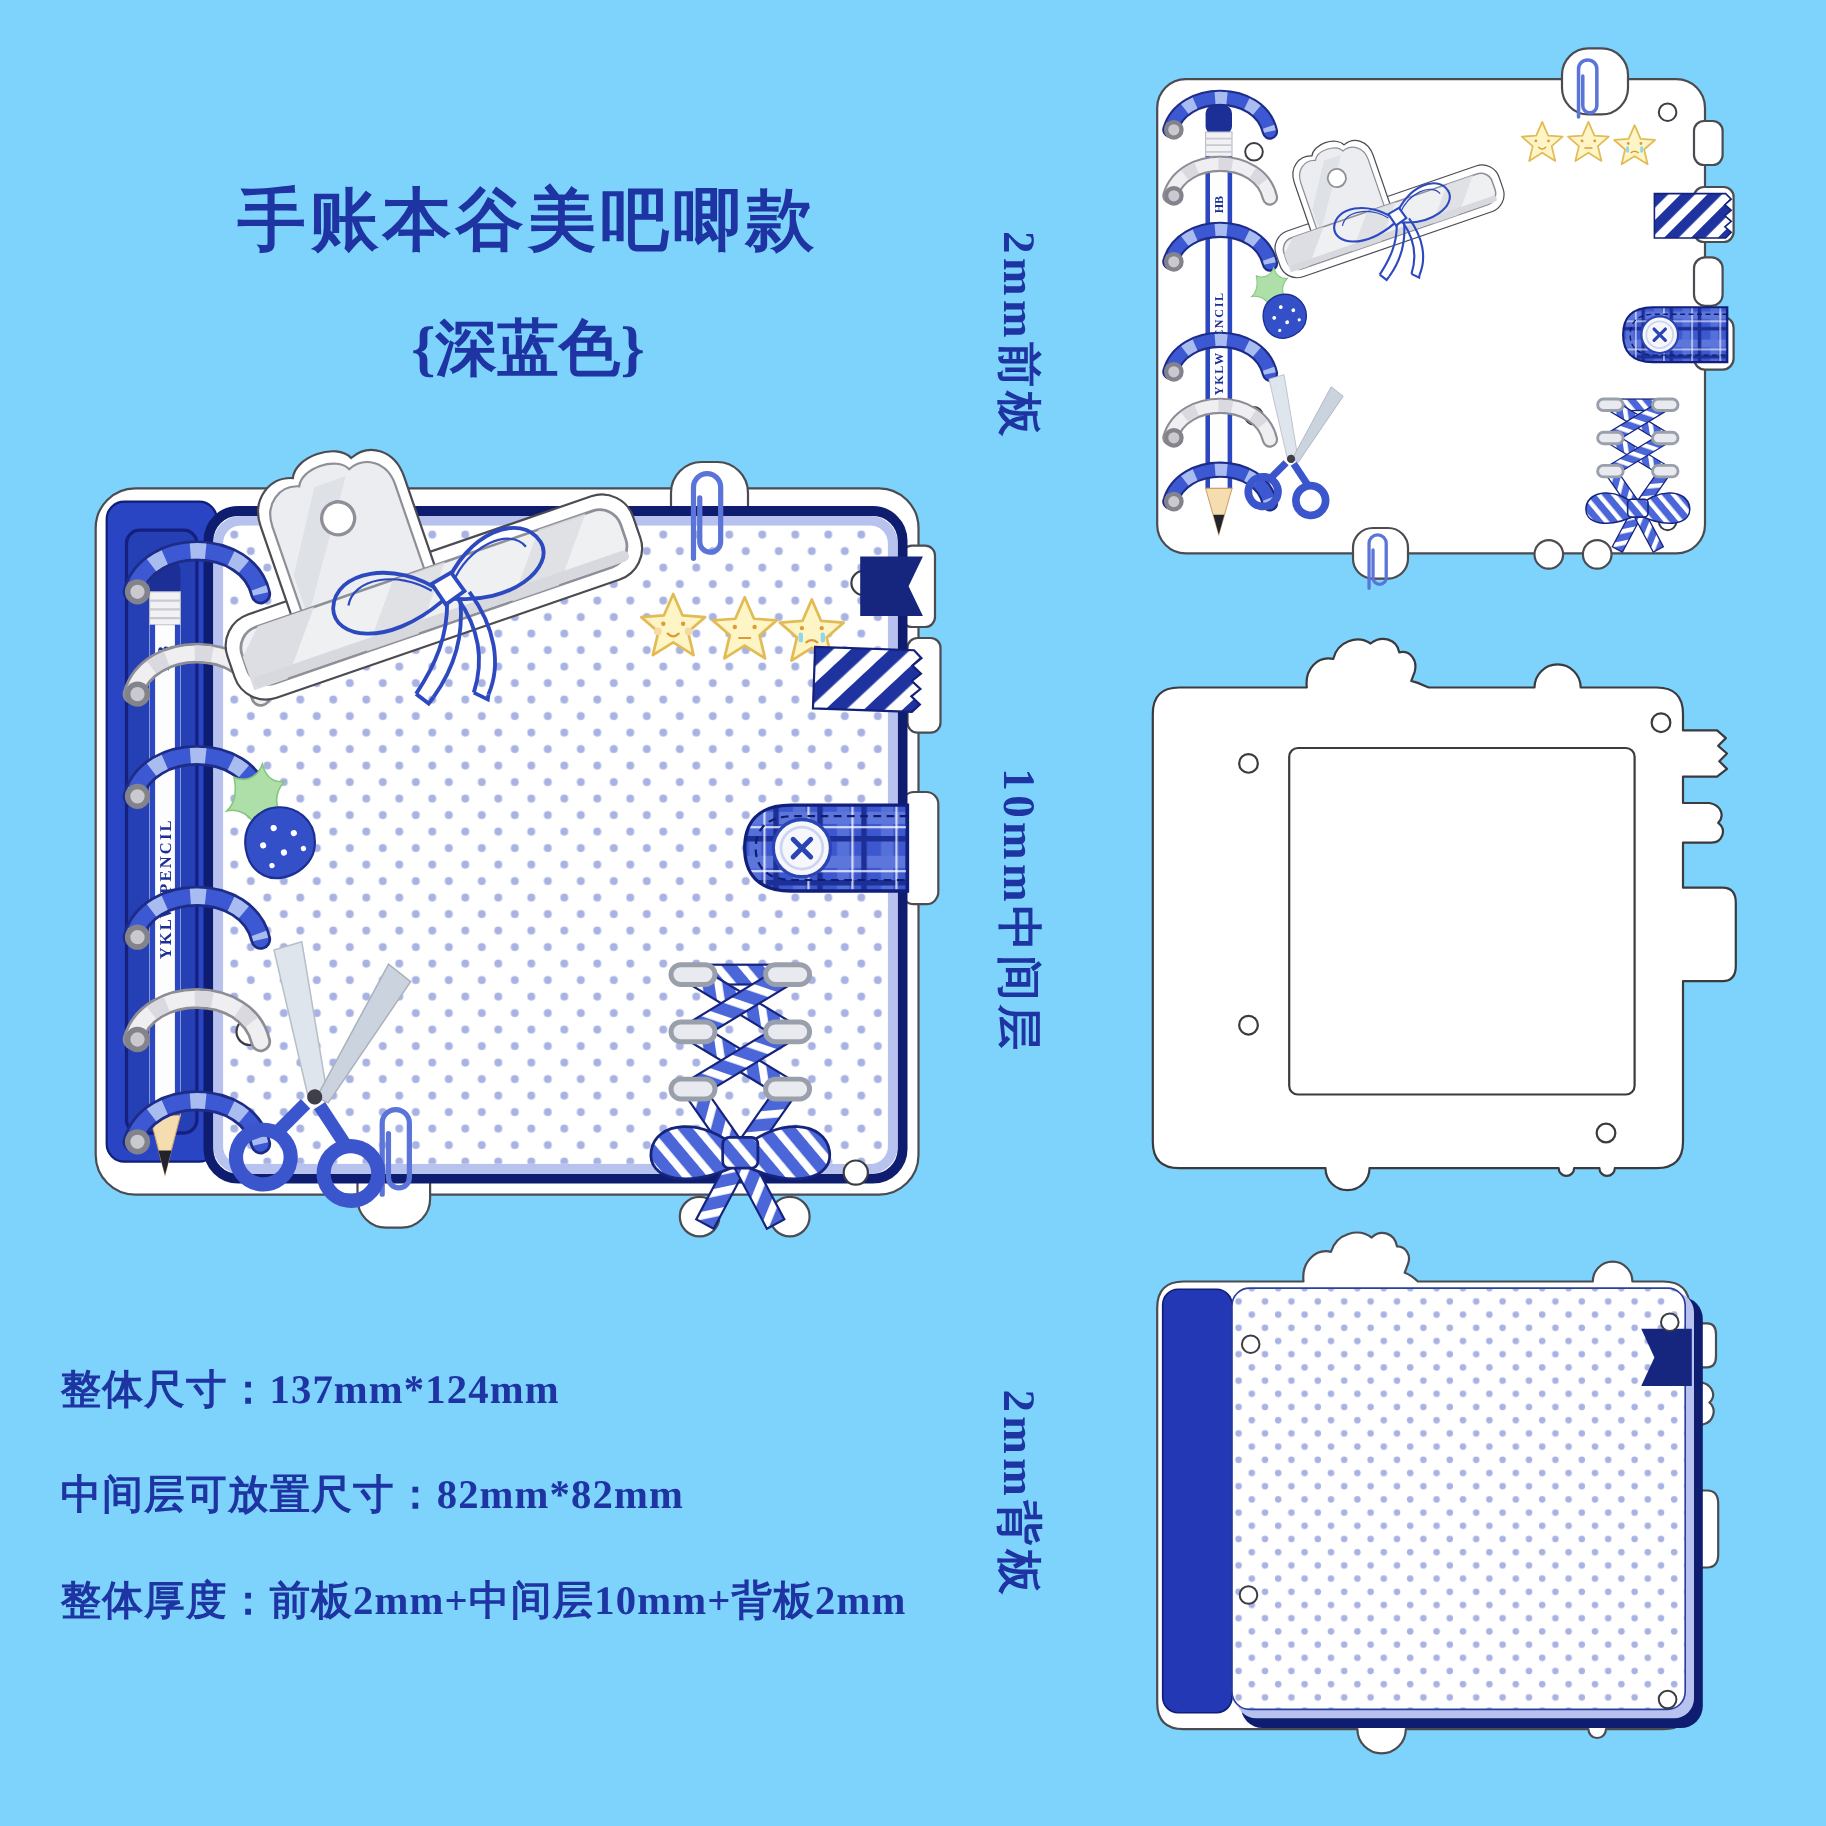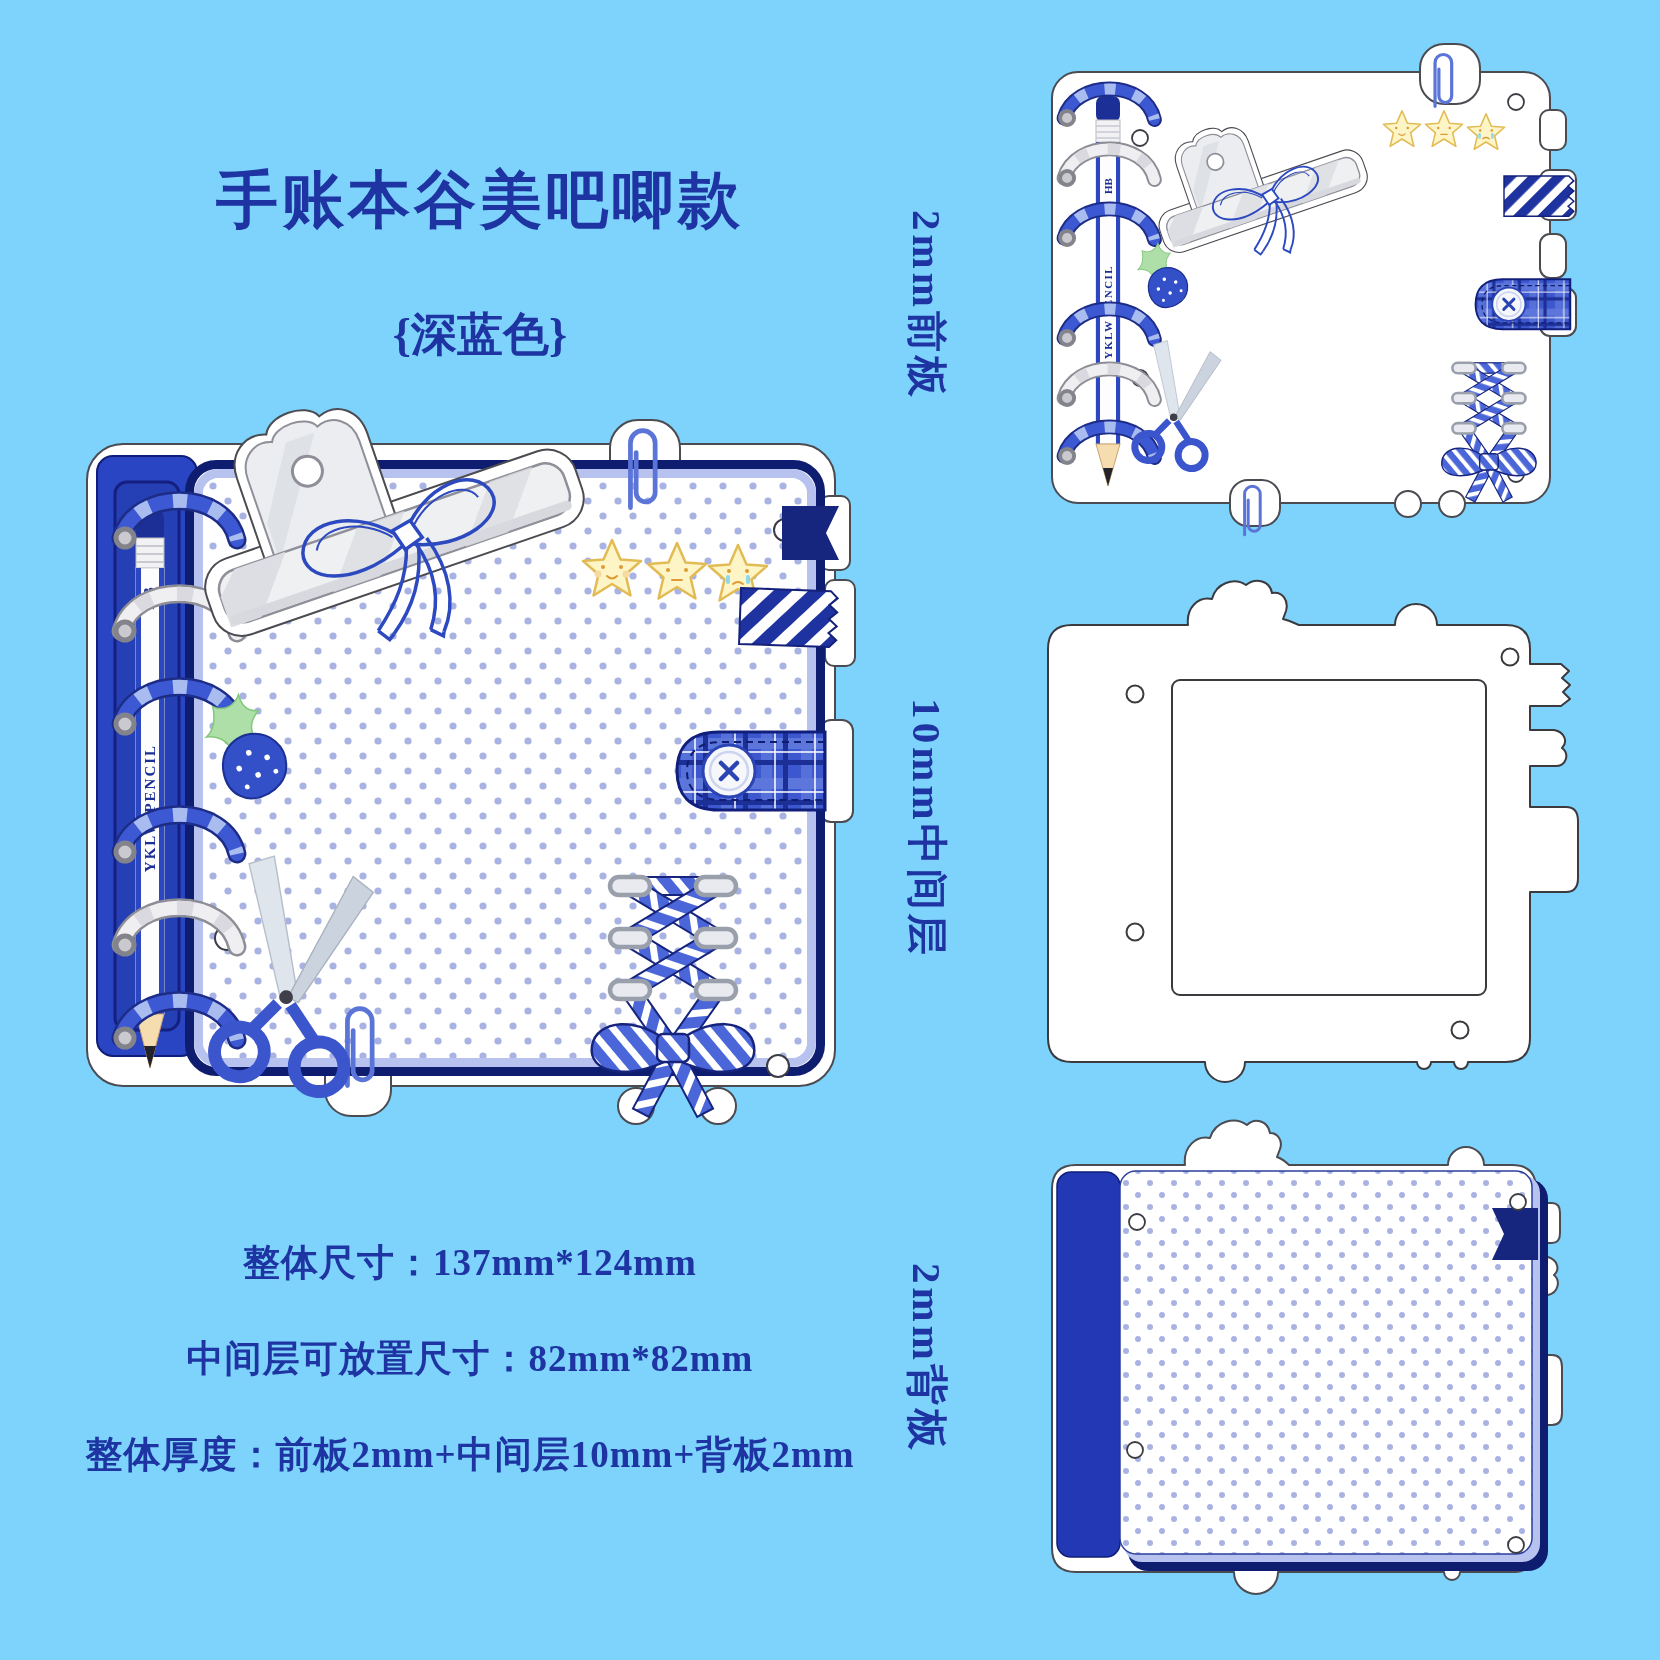--- a/index.html
+++ b/index.html
@@ -1,22 +1,22 @@
 <!DOCTYPE html>
 <html><head>
 <meta charset="utf-8">
 <style>
   html,body{margin:0;padding:0;background:#ffffff;}
   .canvas{position:relative;width:1660px;height:1660px;background:#7dd3fc;overflow:hidden;
           font-family:"Liberation Serif","DejaVu Serif",serif;}
   .page-title{position:absolute;left:90px;top:158px;width:780px;text-align:center;
               font-size:62px;font-weight:700;letter-spacing:4px;color:#1e34a2;}
-  .page-subtitle{position:absolute;left:90px;top:304px;width:780px;text-align:center;
-              font-size:46px;font-weight:700;color:#1e34a2;}
-  .specs{position:absolute;left:55px;top:1238px;width:830px;text-align:center;color:#1e34a2;}
+  .page-subtitle{position:absolute;left:90px;top:279px;width:780px;text-align:center;
+              font-size:56px;font-weight:700;color:#1e34a2;}
+  .specs{position:absolute;left:55px;top:1238px;width:830px;color:#1e34a2;}
   .specs p{margin:0 0 46px 0;font-size:37px;font-weight:700;letter-spacing:1px;}
   .vlabel{position:absolute;width:92px;display:flex;align-items:center;justify-content:center;}
   .vlabel span{transform:rotate(90deg);white-space:nowrap;font-size:41px;font-weight:700;
                letter-spacing:4px;color:#1e34a2;}
   .vlabel.front{left:880px;top:175px;height:260px;}
   .vlabel.middle{left:880px;top:648px;height:360px;}
   .vlabel.back{left:880px;top:1228px;height:260px;}
   svg{position:absolute;overflow:visible;}
   #main-art{left:85px;top:418px;}
   #front-art{left:1000px;top:38px;}

